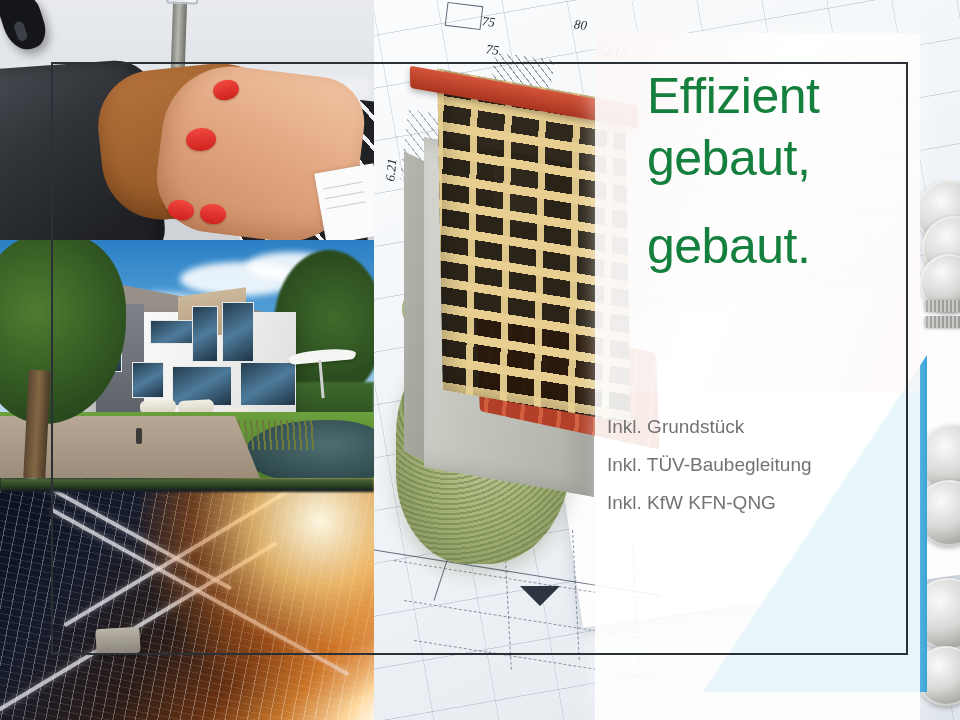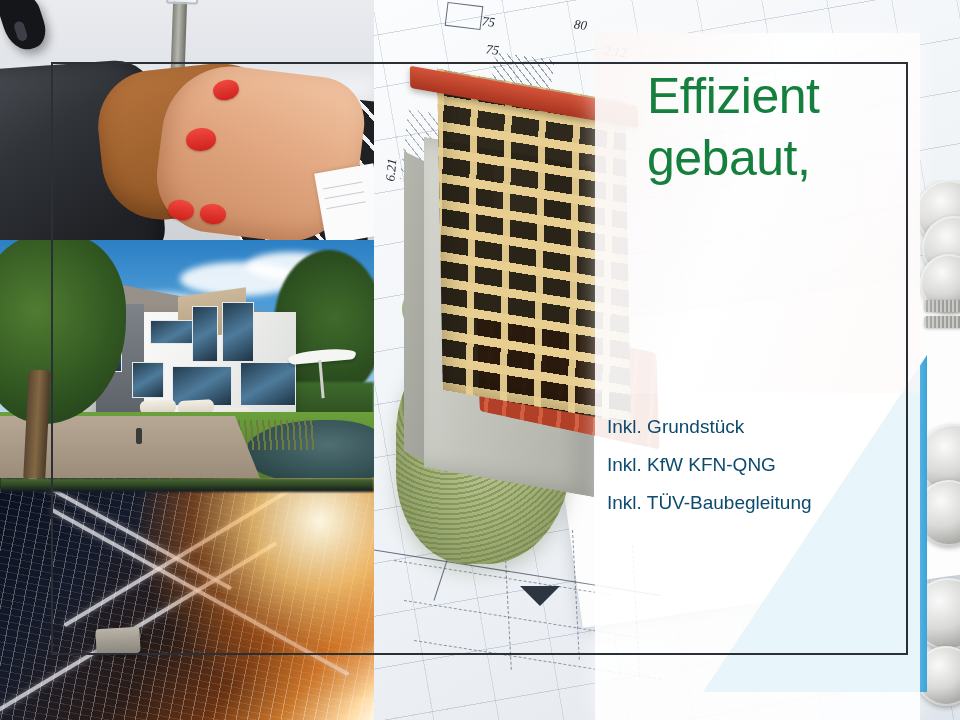--- a/index.html
+++ b/index.html
@@ -453,21 +453,21 @@
     margin-left: 40px;
   }
   .headline .l { display: block; white-space: nowrap; }
   .headline .gap { display: block; height: 26px; }
 
   .features {
     position: absolute; left: 12px; top: 375px; width: 310px;
   }
   .feature {
     font-size: 19px; line-height: 38px;
-    color: #0c4a6e; white-space: nowrap;
+    color: #737373; white-space: nowrap;
   }
 
   
   .blue-tri {
     position: absolute; left: 0; top: 0; width: 960px; height: 720px;
     pointer-events: none;
   }
 
   
   .coins {
@@ -635,24 +635,25 @@
     <polygon points="927,355 927,692 703,692" fill="#1b96d4"></polygon>
   </svg>
 
   <div class="panel">
     <div class="panel-sheen"></div>
 
     <div class="headline">
       <span class="l">Effizient</span>
       <span class="l">gebaut,</span>
       <span class="gap"></span>
+      <span class="l">gebaut.</span>
     </div>
 
     <div class="features">
       <div class="feature">Inkl. Grundstück</div>
+      <div class="feature">Inkl. TÜV-Baubegleitung</div>
       <div class="feature">Inkl. KfW KFN-QNG</div>
-      <div class="feature">Inkl. TÜV-Baubegleitung</div>
     </div>
   </div>
 
   <div class="frame"></div>
 
 </div>
 
 </body></html>

